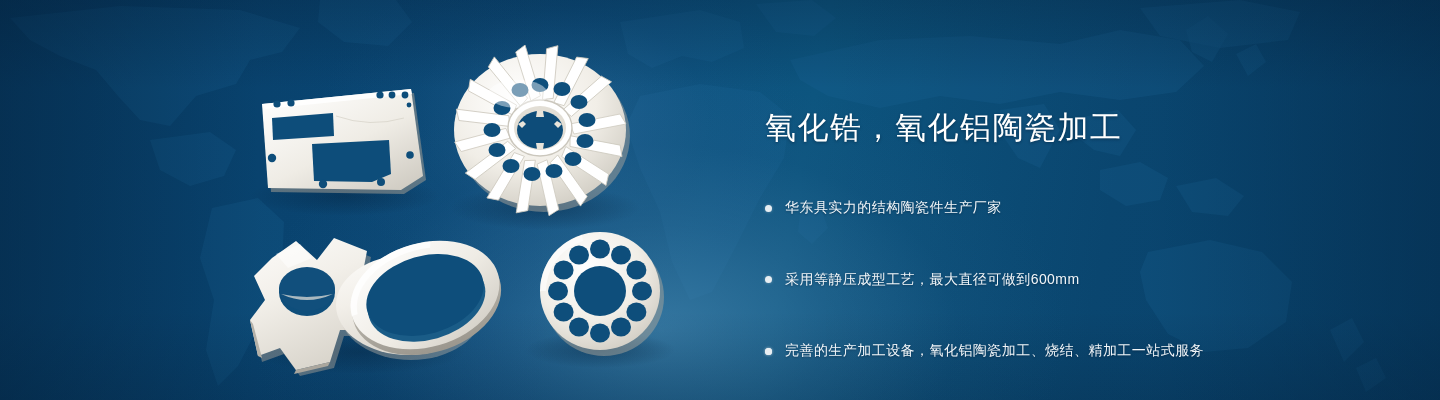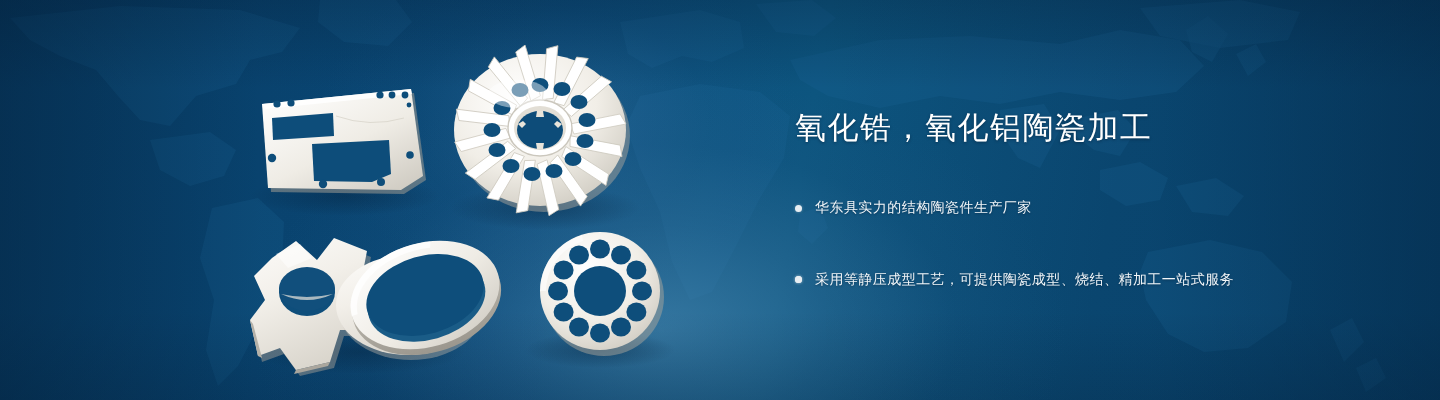--- a/index.html
+++ b/index.html
@@ -60,21 +60,21 @@
   .products {
     position: absolute;
     left: 0; top: 0;
     width: 760px; height: 400px;
   }
   .products svg { display:block; width: 760px; height: 400px; }
 
   
   .textblock {
     position: absolute;
-    left: 795px;
+    left: 765px;
     top: 108px;
     width: 620px;
   }
   .headline {
     color: #ffffff;
     font-size: 31px;
     line-height: 40px;
     letter-spacing: 1.5px;
     font-weight: 400;
     margin: 0 0 22px 0;
@@ -356,21 +356,25 @@
 
   <div class="textblock">
     <h1 class="headline">氧化锆，氧化铝陶瓷加工</h1>
     <ul class="bullets">
       <li>
         <span class="dot"></span>
         <span>华东具实力的结构陶瓷件生产厂家</span>
       </li>
       <li>
         <span class="dot"></span>
+        <span>采用等静压成型工艺，最大直径可做到600mm</span>
       </li>
       <li>
         <span class="dot"></span>
-        <span>采用等静压成型工艺，可提供陶瓷成型、烧结、精加工一站式服务</span>
+      </li>
+      <li>
+        <span class="dot"></span>
+        <span>完善的生产加工设备，氧化铝陶瓷加工、烧结、精加工一站式服务</span>
       </li>
     </ul>
   </div>
 
 </div>
 
 </body></html>

